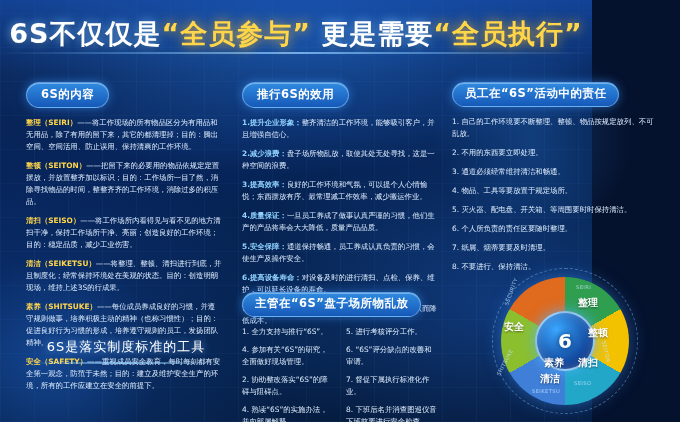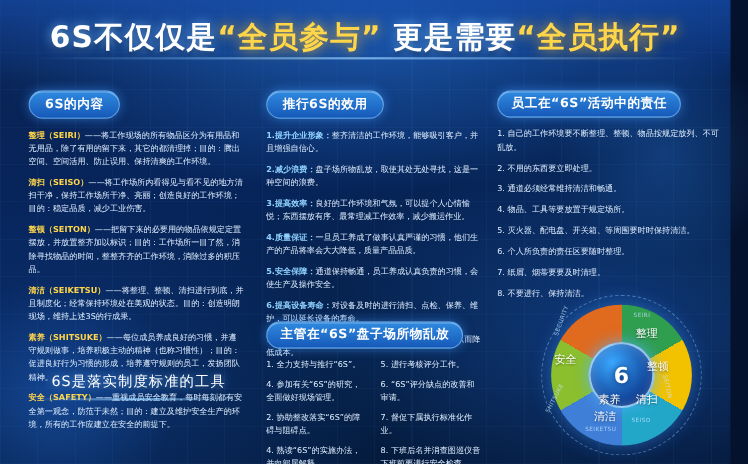--- a/index.html
+++ b/index.html
@@ -2,21 +2,21 @@
 <html><head>
 <meta charset="utf-8">
 <style>
   html,body{margin:0;padding:0;}
   body{
     width:680px;height:422px;overflow:hidden;
     font-family:"DejaVu Sans","Liberation Sans",sans-serif;
     background:#05122e;
   }
   #stage{
-    position:relative;width:664px;height:422px;
+    position:relative;width:592px;height:422px;
     background:
       radial-gradient(ellipse 520px 200px at 50% 8%, rgba(40,120,220,.55), rgba(10,35,90,0) 70%),
       radial-gradient(ellipse 380px 240px at 84% 72%, rgba(30,90,190,.45), rgba(10,35,90,0) 70%),
       radial-gradient(ellipse 420px 260px at 10% 85%, rgba(20,70,160,.40), rgba(10,35,90,0) 70%),
       linear-gradient(165deg,#0a2352 0%,#07255c 35%,#052046 70%,#041634 100%);
   }
   
   #stage:before{
     content:"";position:absolute;inset:0;
     background-image:
@@ -116,21 +116,21 @@
     position:absolute;left:50%;top:50%;transform:translate(-50%,-50%);
     width:56px;height:56px;border-radius:50%;
     background:radial-gradient(circle at 35% 30%,#3aa7ff,#0d3f94 70%,#082a66);
     border:2px solid rgba(180,225,255,.8);
     box-shadow:0 0 14px rgba(80,180,255,.8), inset 0 0 10px rgba(255,255,255,.25);
     display:flex;align-items:center;justify-content:center;
     color:#fff;font-size:20px;font-weight:bold;
     text-shadow:0 0 6px rgba(0,40,100,.9);
   }
   .seg-label{
-    position:absolute;color:#ffffff;font-size:10px;font-weight:normal;
+    position:absolute;color:#ffffff;font-size:10px;font-weight:bold;
     text-shadow:0 1px 2px rgba(0,0,0,.45);
     white-space:nowrap;
   }
   .sl-0{left:86px;top:28px;}   
   .sl-1{left:96px;top:58px;}   
   .sl-2{left:86px;top:88px;}   
   .sl-3{left:48px;top:104px;}  
   .sl-4{left:16px;top:88px;margin-left:36px;}   
   .sl-5{left:12px;top:52px;}   
 
@@ -163,22 +163,22 @@
       <span>6S不仅仅是</span><span class="hl">“全员参与”</span>
       <span>更是需要</span><span class="hl">“全员执行”</span>
     </div>
   </div>
   <div class="title-rule"></div>
 
   <div class="col col-a">
     <div class="sec-head">6S的内容</div>
     <div class="body-card">
       <div class="item"><span class="k">整理（SEIRI）</span><span>——将工作现场的所有物品区分为有用品和无用品，除了有用的留下来，其它的都清理掉；目的：腾出空间、空间活用、防止误用、保持清爽的工作环境。</span></div>
+      <div class="item"><span class="k">整顿（SEITON）</span><span>——把留下来的必要用的物品依规定定置摆放，并放置整齐加以标识；目的：工作场所一目了然，消除寻找物品的时间，整整齐齐的工作环境，消除过多的积压品。</span></div>
       <div class="item"><span class="k">清扫（SEISO）</span><span>——将工作场所内看得见与看不见的地方清扫干净，保持工作场所干净、亮丽；创造良好的工作环境；目的：稳定品质，减少工业伤害。</span></div>
-      <div class="item"><span class="k">整顿（SEITON）</span><span>——把留下来的必要用的物品依规定定置摆放，并放置整齐加以标识；目的：工作场所一目了然，消除寻找物品的时间，整整齐齐的工作环境，消除过多的积压品。</span></div>
       <div class="item"><span class="k">清洁（SEIKETSU）</span><span>——将整理、整顿、清扫进行到底，并且制度化；经常保持环境处在美观的状态。目的：创造明朗现场，维持上述3S的行成果。</span></div>
       <div class="item"><span class="k">素养（SHITSUKE）</span><span>——每位成员养成良好的习惯，并遵守规则做事，培养积极主动的精神（也称习惯性）；目的：促进良好行为习惯的形成，培养遵守规则的员工，发扬团队精神。</span></div>
       <div class="item"><span class="k">安全（SAFETY）</span><span>——重视成员安全教育，每时每刻都有安全第一观念，防范于未然；目的：建立及维护安全生产的环境，所有的工作应建立在安全的前提下。</span></div>
     </div>
   </div>
 
   <div class="slogan">6S是落实制度标准的工具</div>
   <div class="slogan-bar"></div>
 
   <div class="col col-b">

